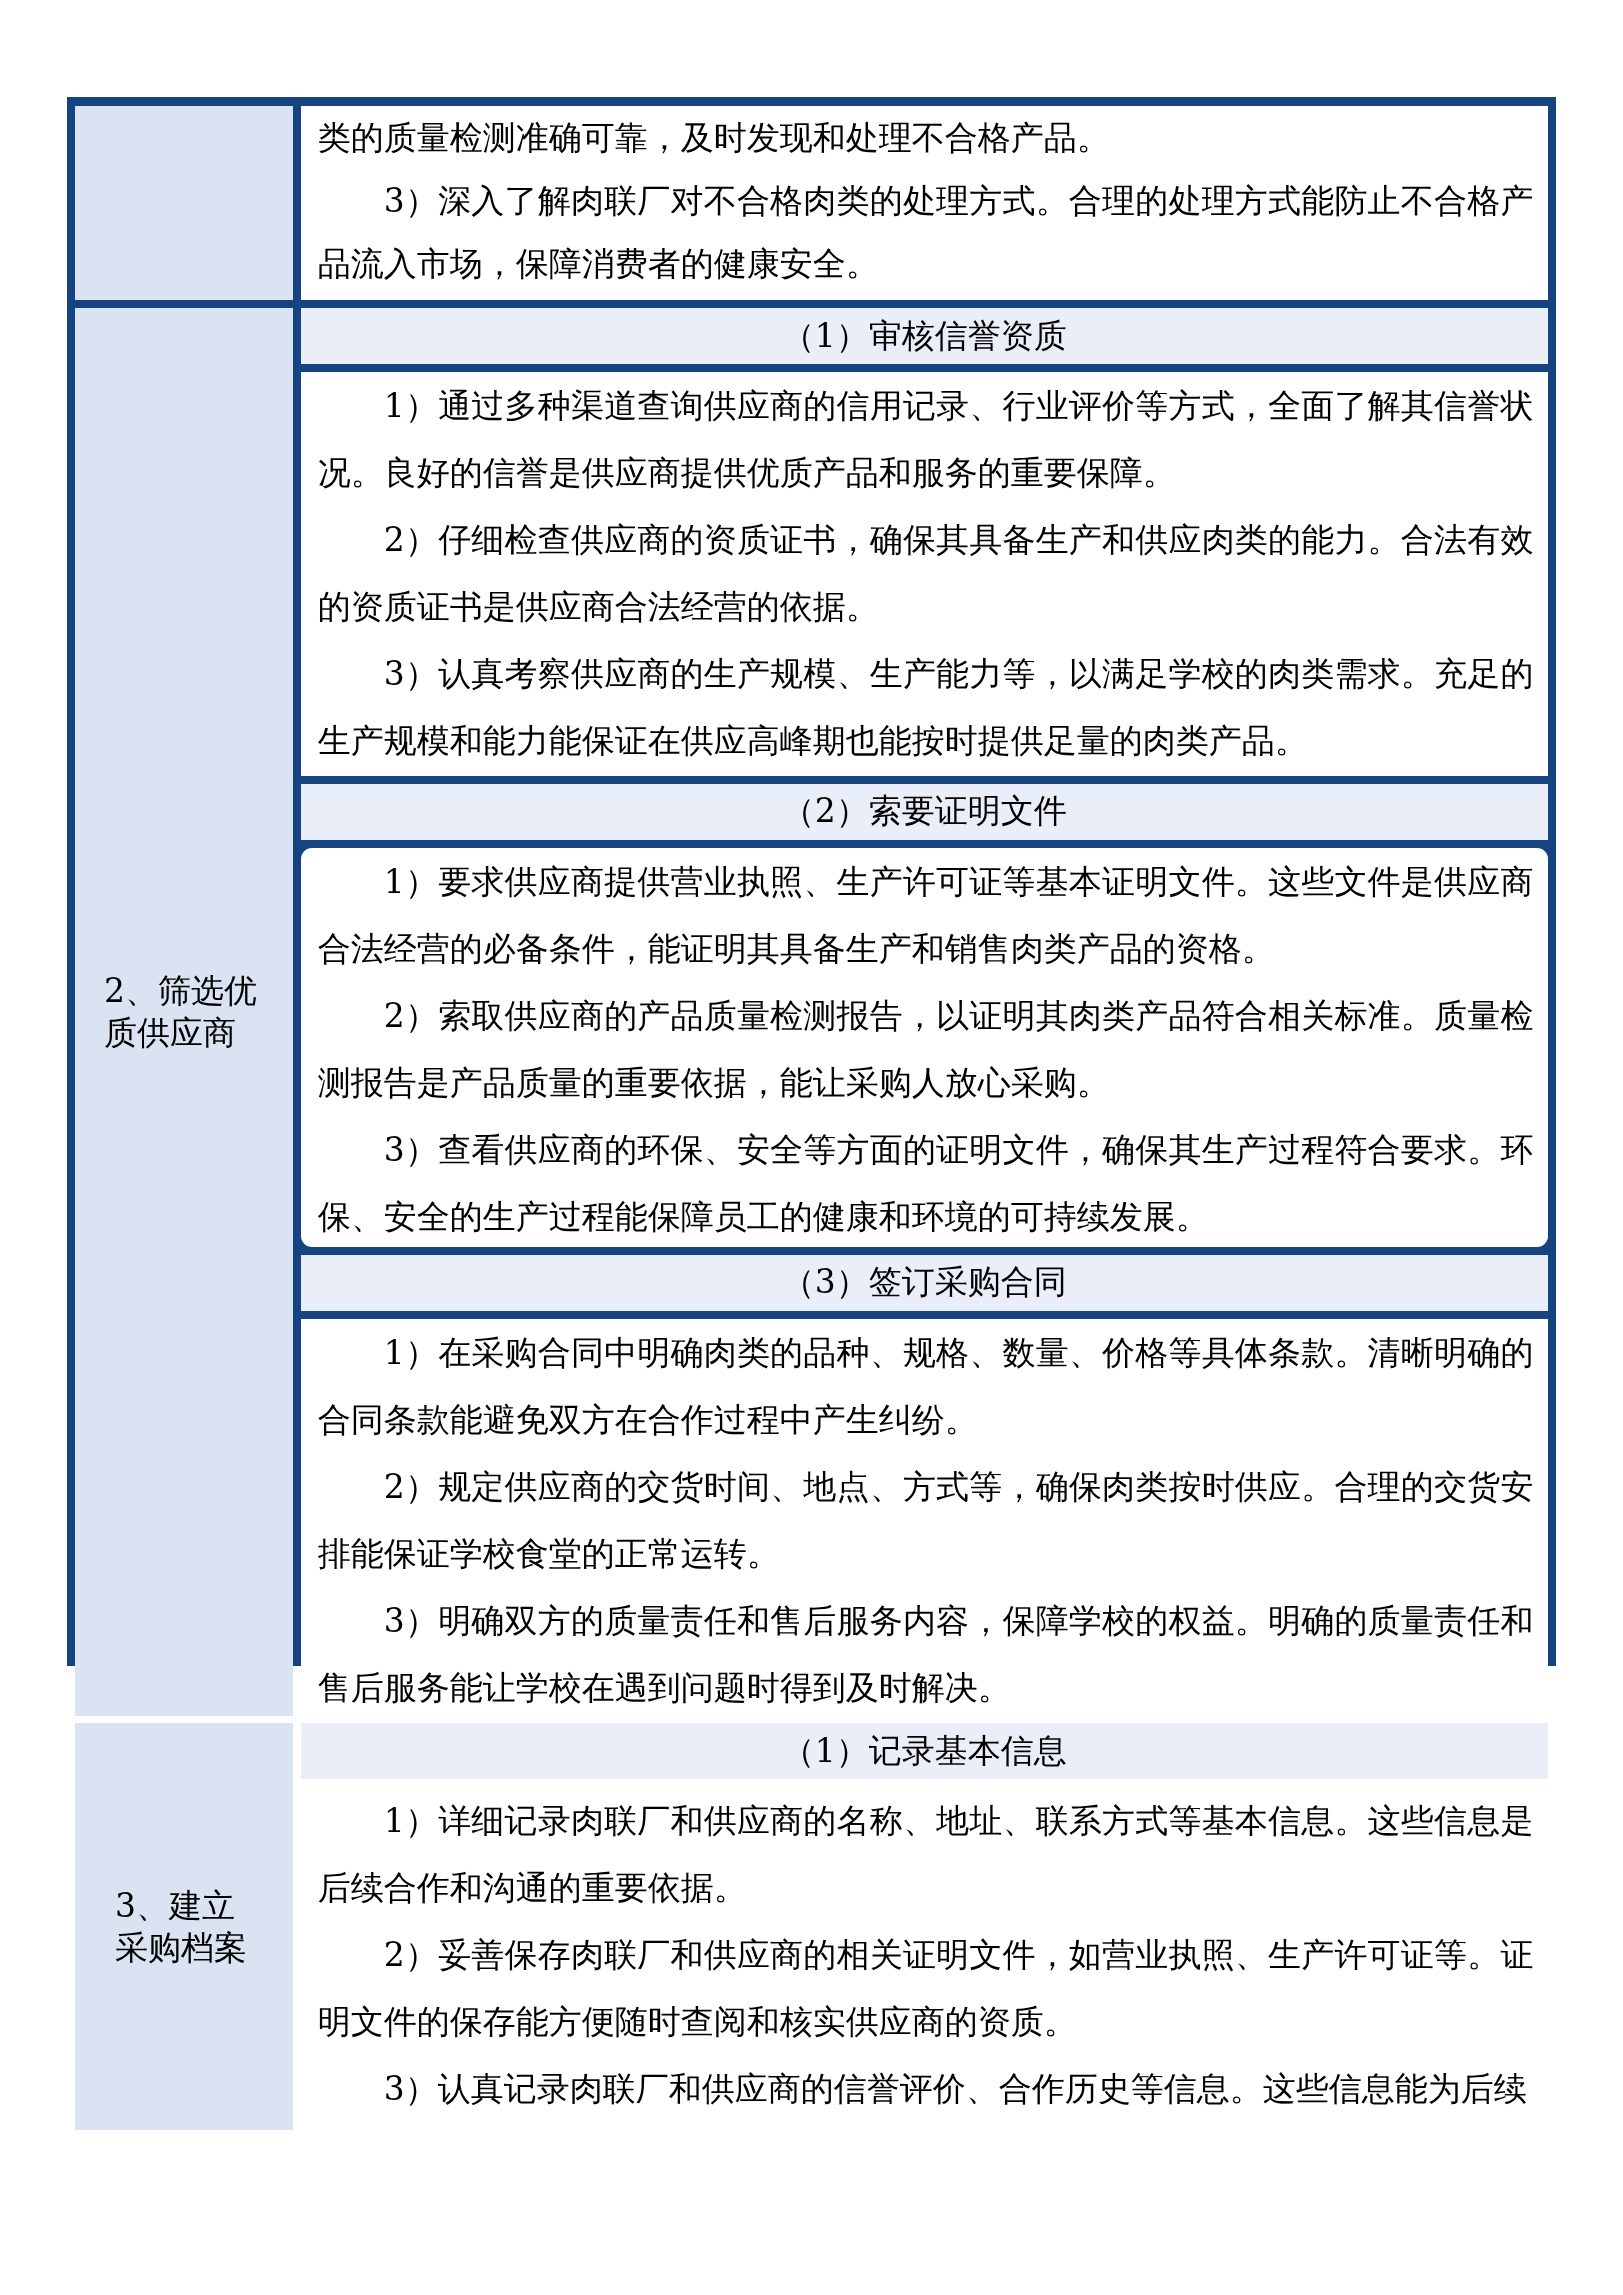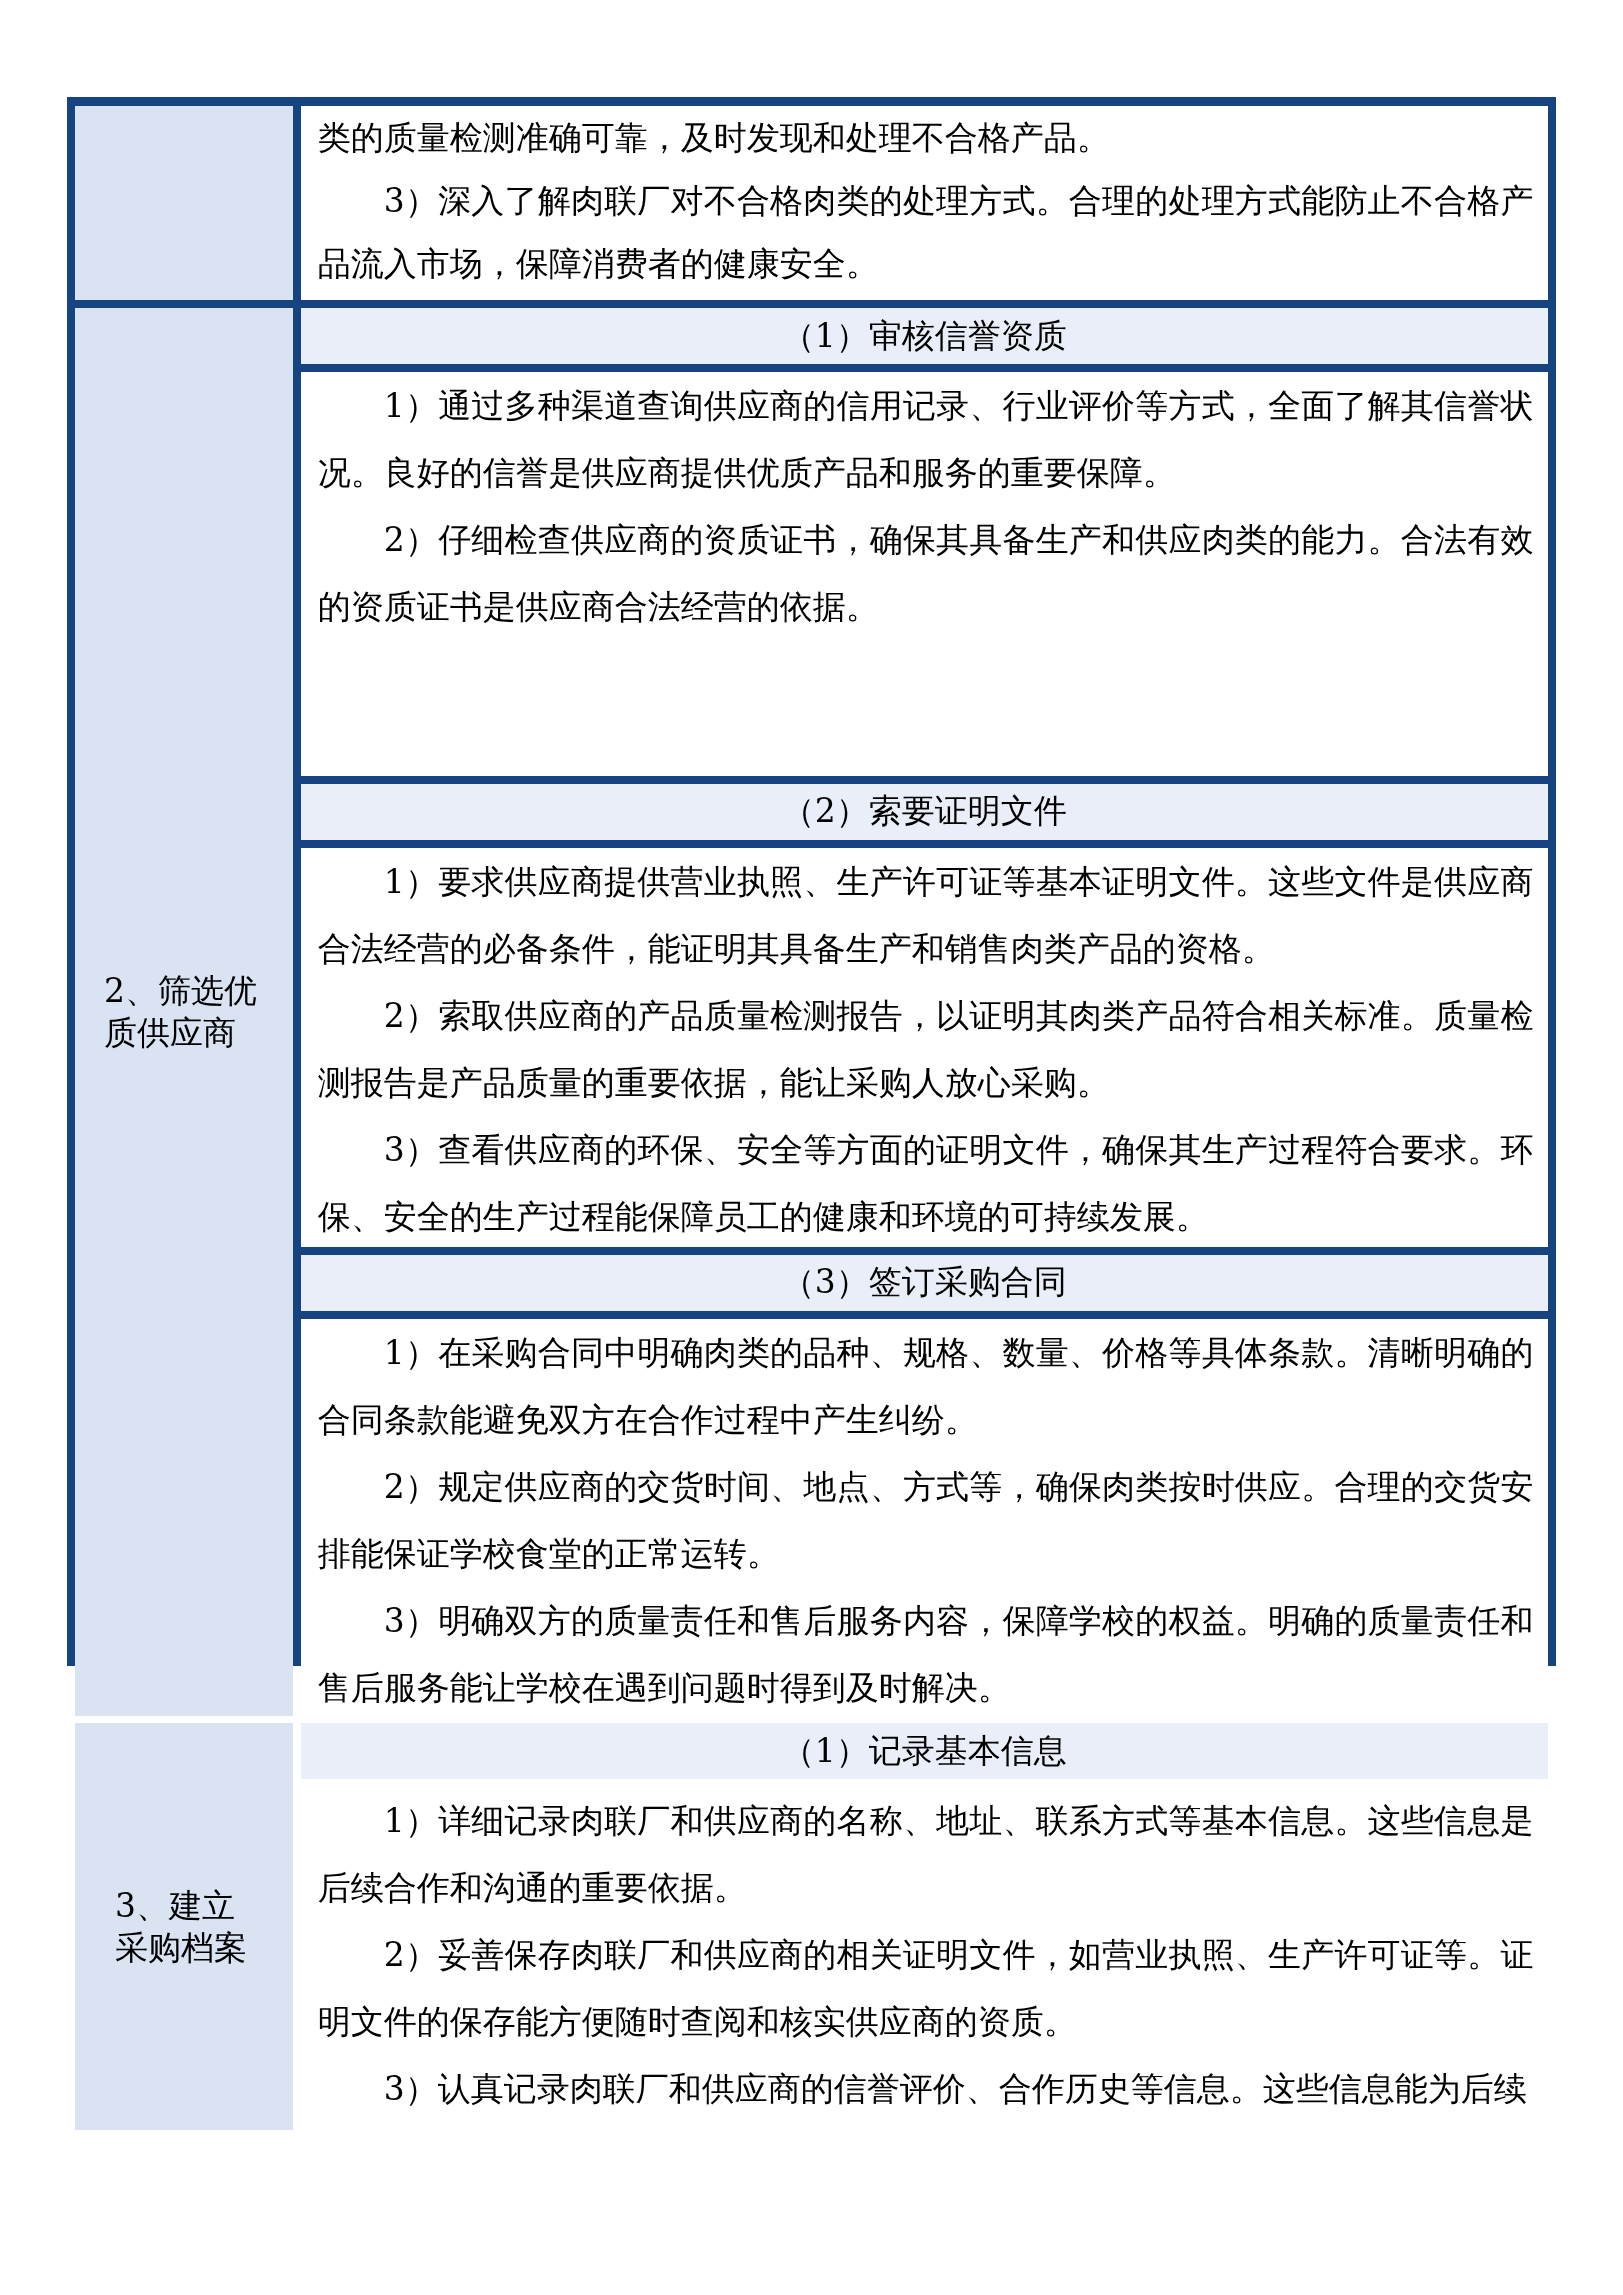--- a/index.html
+++ b/index.html
@@ -67,21 +67,21 @@
   .text-cell p {
     margin: 0;
     text-indent: 2em;
     text-align: justify;
   }
   .text-cell p.no-indent { text-indent: 0; }
 
   .r2 { grid-row: 2; }
   .r3 { grid-row: 3; }
   .r4 { grid-row: 4; }
-  .r5 { grid-row: 5; }
+  .r5 { grid-row: 5; border-radius: 11px; }
   .r6 { grid-row: 6; }
   .r7 { grid-row: 7; }
   .r8 { grid-row: 8; }
   .r9 { grid-row: 9; }
   .r1 { grid-row: 1; }
 </style>
 </head>
 <body>
 
 <div class="page">
@@ -94,20 +94,21 @@
       <p>3）深入了解肉联厂对不合格肉类的处理方式。合理的处理方式能防止不合格产品流入市场，保障消费者的健康安全。</p>
     </div>
 
     <div class="cell label-cell label-group2">2、筛选优质供应商</div>
 
     <div class="cell header-cell r2">（1）审核信誉资质</div>
 
     <div class="cell text-cell r3">
       <p>1）通过多种渠道查询供应商的信用记录、行业评价等方式，全面了解其信誉状况。良好的信誉是供应商提供优质产品和服务的重要保障。</p>
       <p>2）仔细检查供应商的资质证书，确保其具备生产和供应肉类的能力。合法有效的资质证书是供应商合法经营的依据。</p>
+      <p>3）认真考察供应商的生产规模、生产能力等，以满足学校的肉类需求。充足的生产规模和能力能保证在供应高峰期也能按时提供足量的肉类产品。</p>
     </div>
 
     <div class="cell header-cell r4">（2）索要证明文件</div>
 
     <div class="cell text-cell r5">
       <p>1）要求供应商提供营业执照、生产许可证等基本证明文件。这些文件是供应商合法经营的必备条件，能证明其具备生产和销售肉类产品的资格。</p>
       <p>2）索取供应商的产品质量检测报告，以证明其肉类产品符合相关标准。质量检测报告是产品质量的重要依据，能让采购人放心采购。</p>
       <p>3）查看供应商的环保、安全等方面的证明文件，确保其生产过程符合要求。环保、安全的生产过程能保障员工的健康和环境的可持续发展。</p>
     </div>
 

